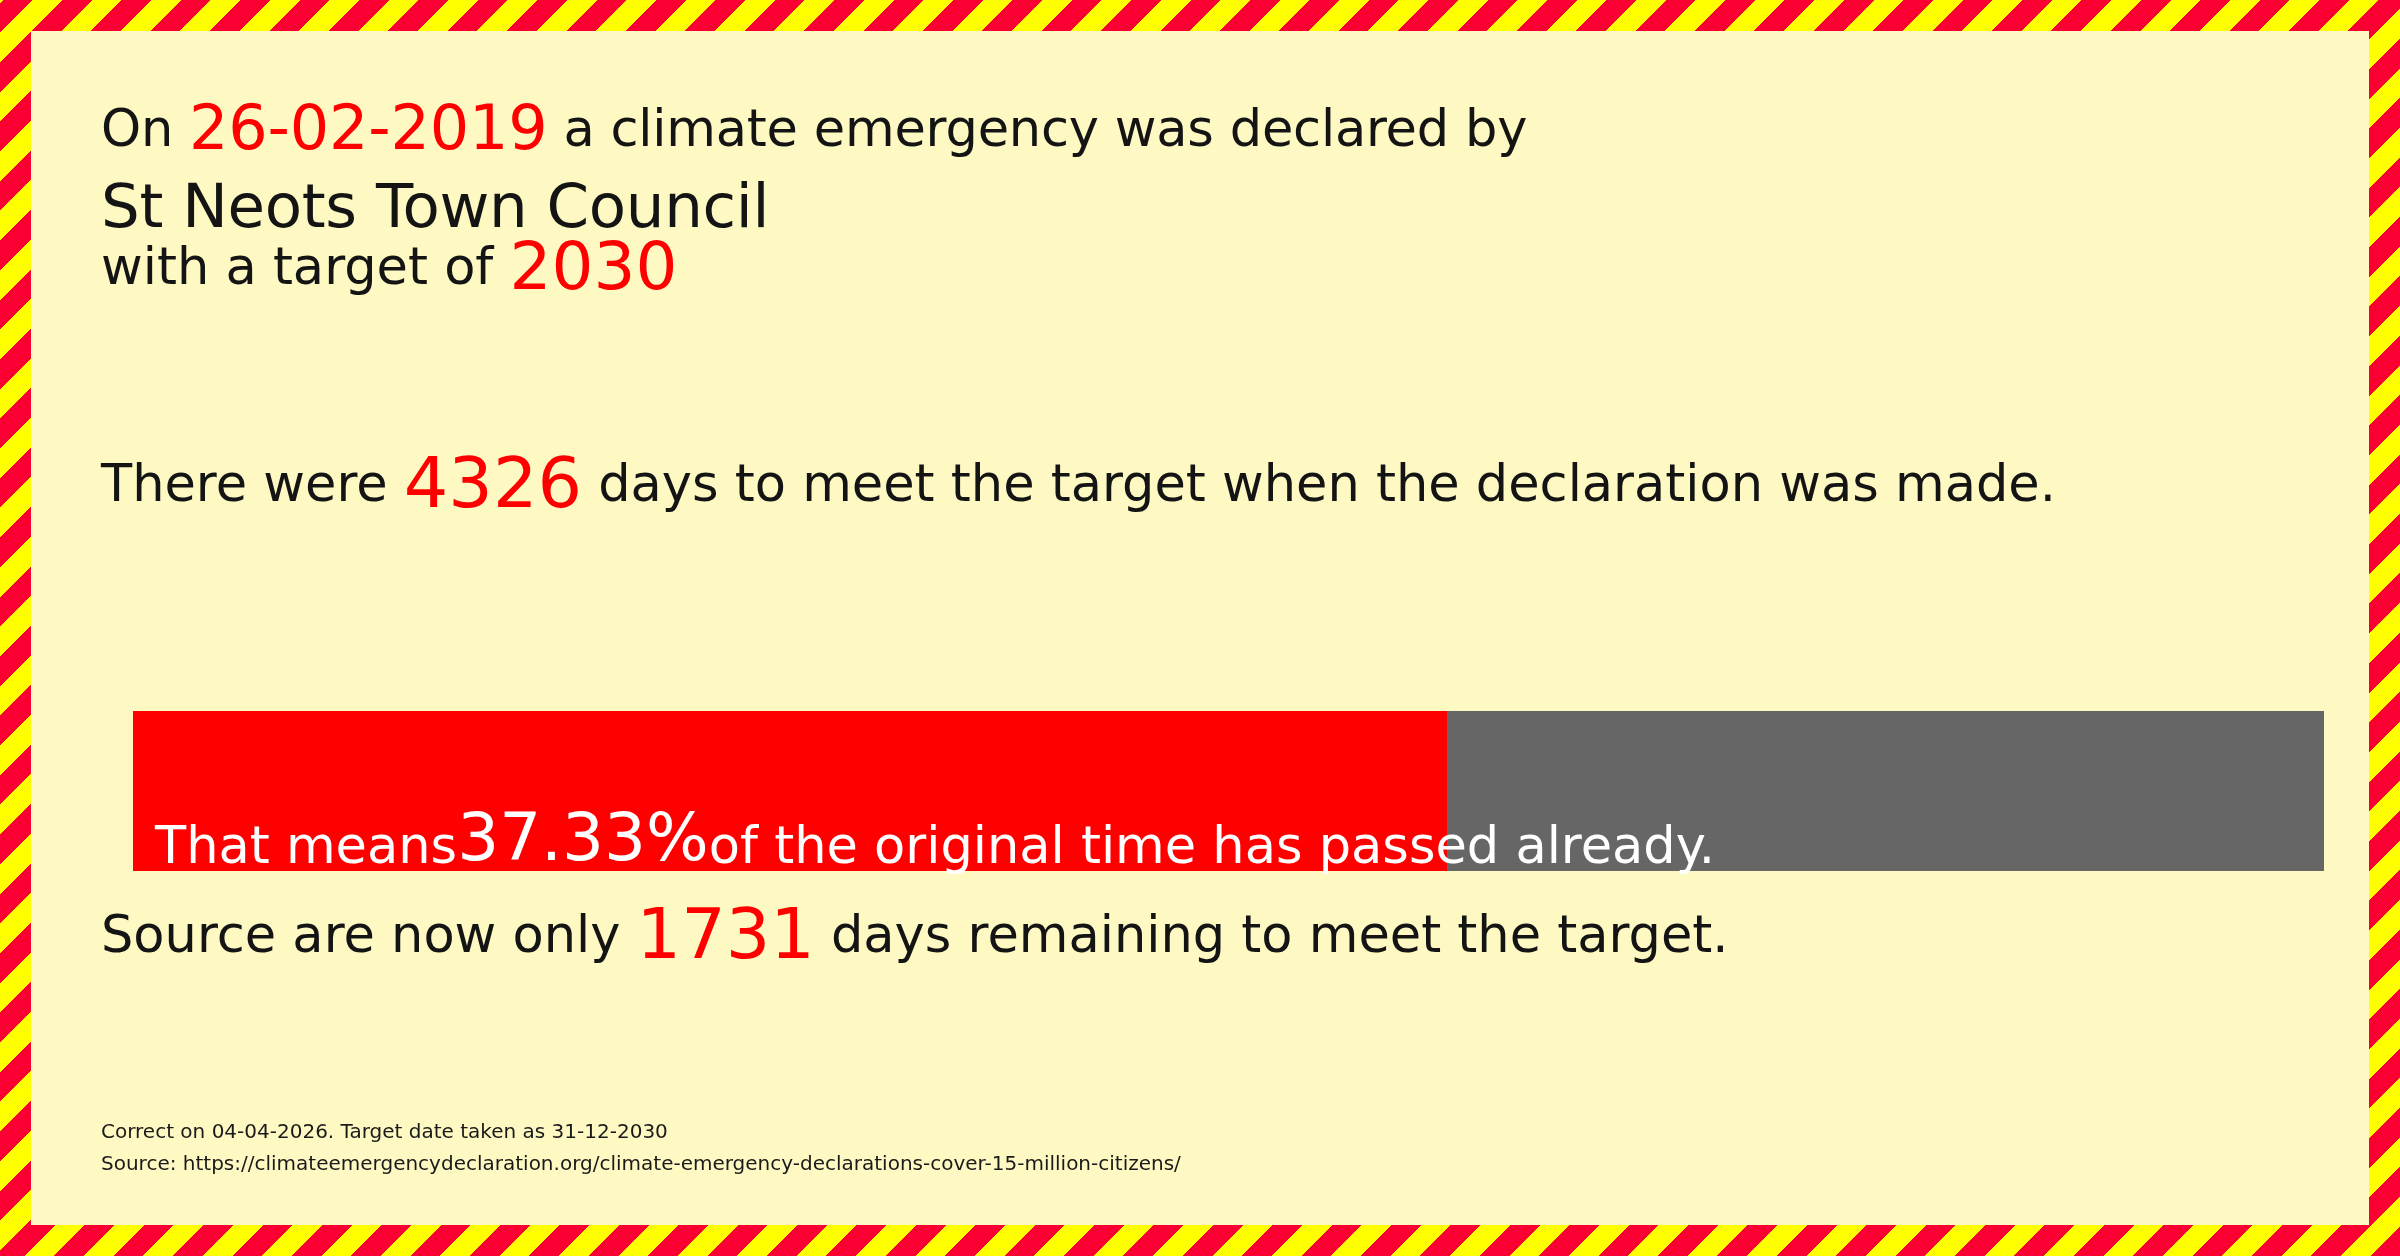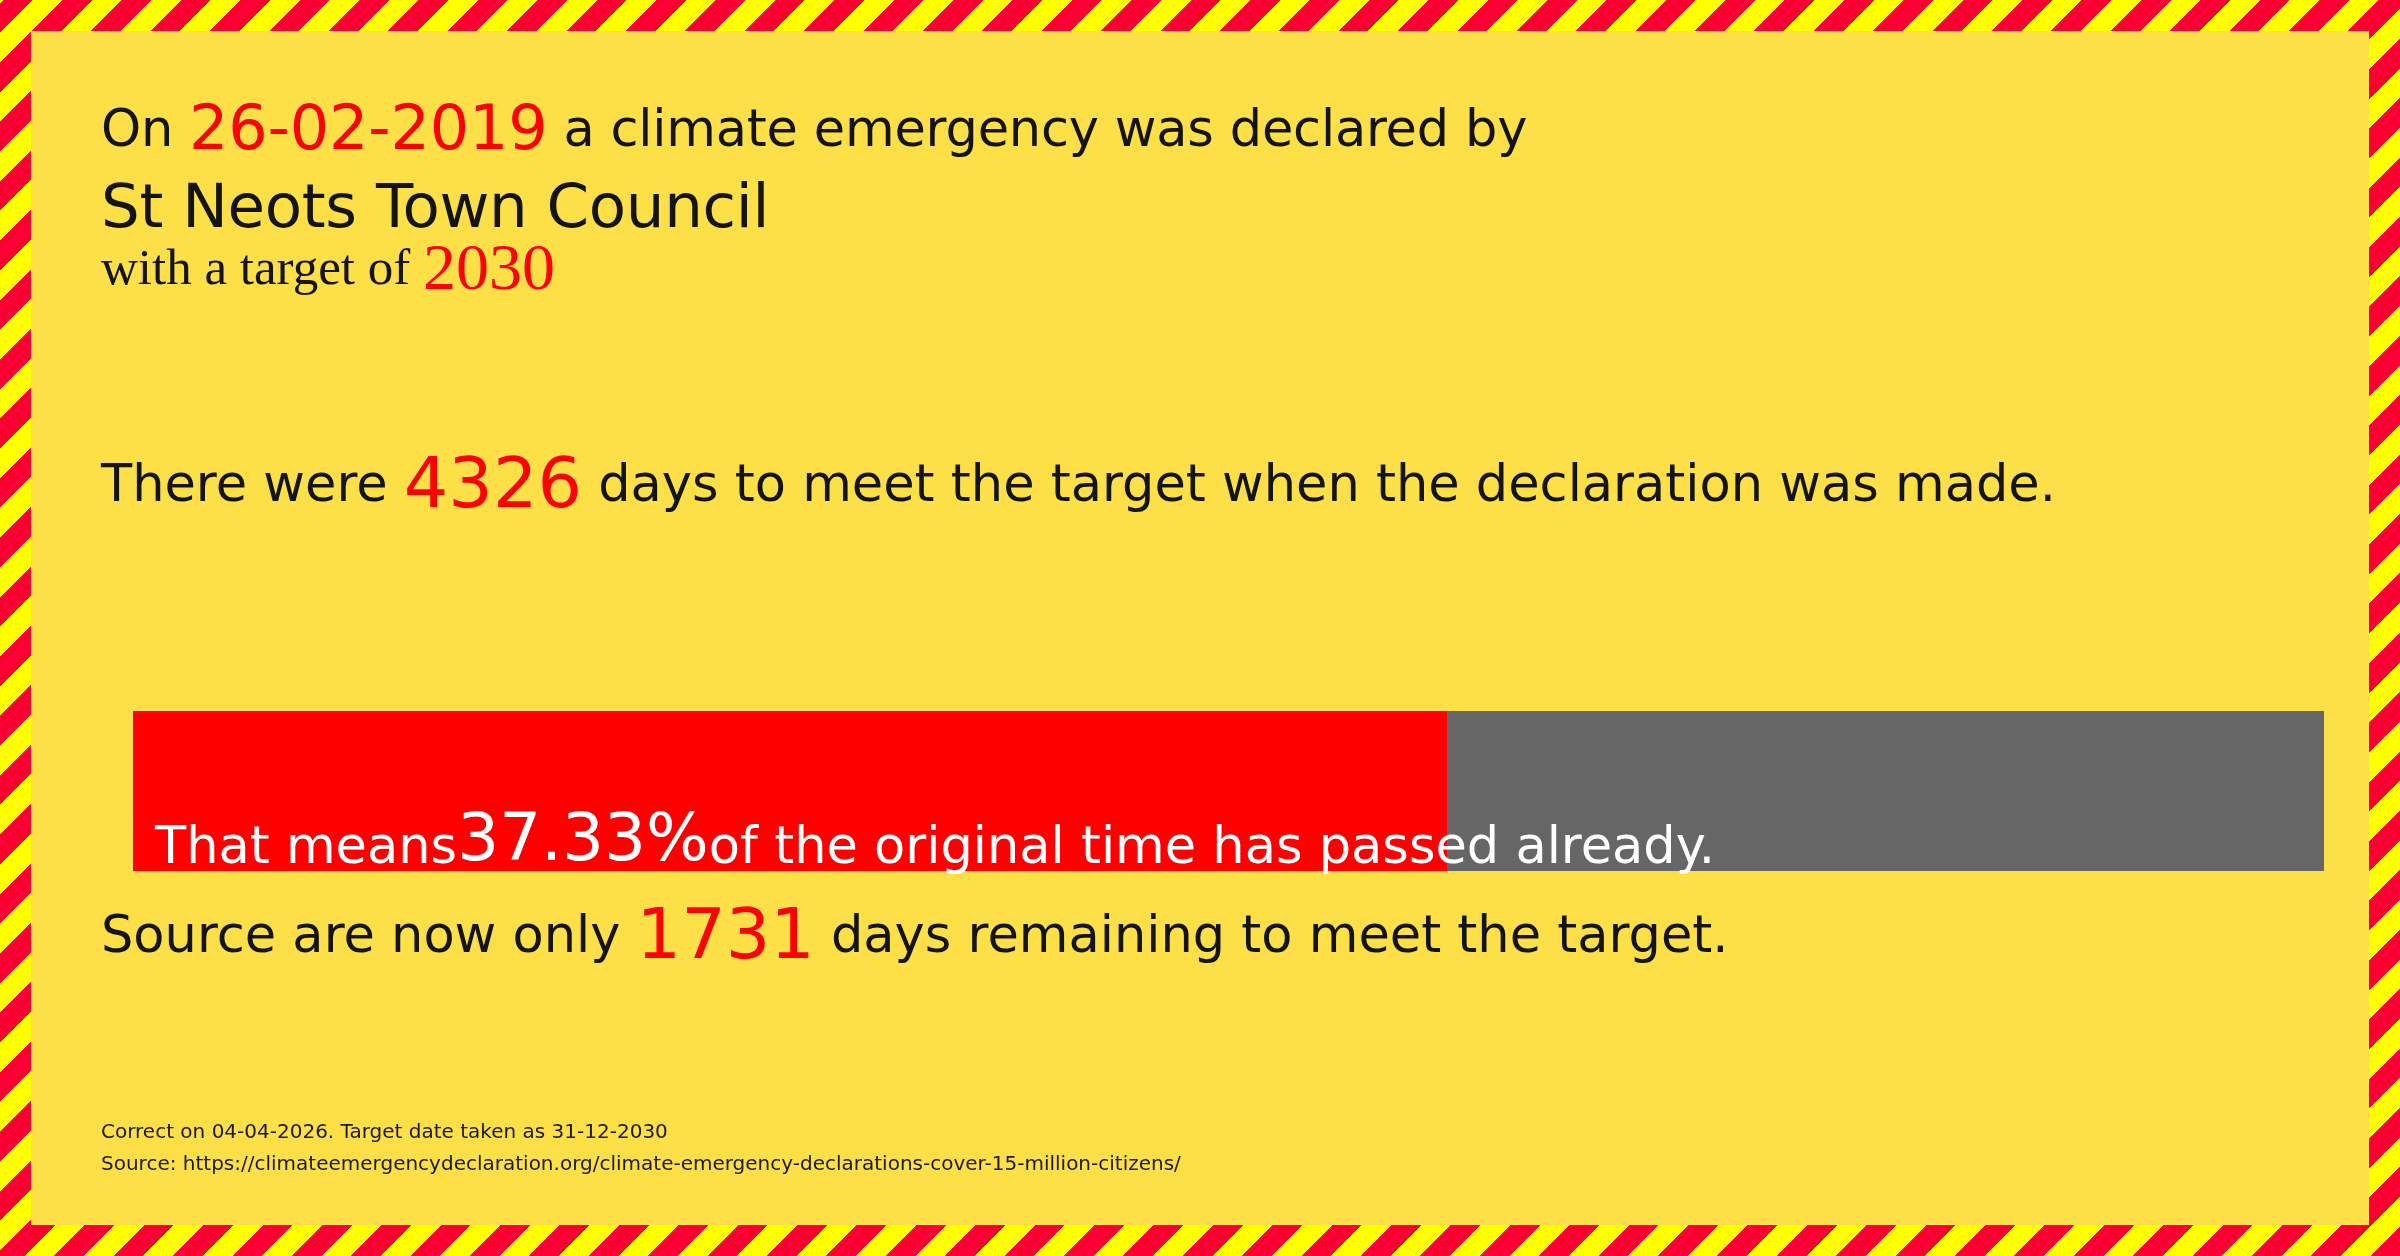--- a/index.html
+++ b/index.html
@@ -32,21 +32,21 @@
     );
     z-index: 1;
   }
 
   .card {
     position: absolute;
     left: 31px;
     top: 31px;
     right: 31px;
     bottom: 31px;
-    background: #fde047;
+    background: #fef9c3;
     z-index: 2;
     overflow: hidden;
   }
 
   .card-inner {
     position: absolute;
     left: 70px;
     top: 0px;
     right: 40px;
     bottom: 0px;
@@ -81,21 +81,20 @@
     top: 144px;
     font-size: 61px;
     letter-spacing: -0.3px;
   }
 
   .line-target {
     position: absolute;
     left: 0;
     top: 203px;
     font-size: 51px;
-    font-family: Liberation Serif, serif;
   }
   .line-target .hl {
     font-size: 66px;
     vertical-align: -5px;
   }
 
   .line-were {
     position: absolute;
     left: 0;
     top: 452px;

